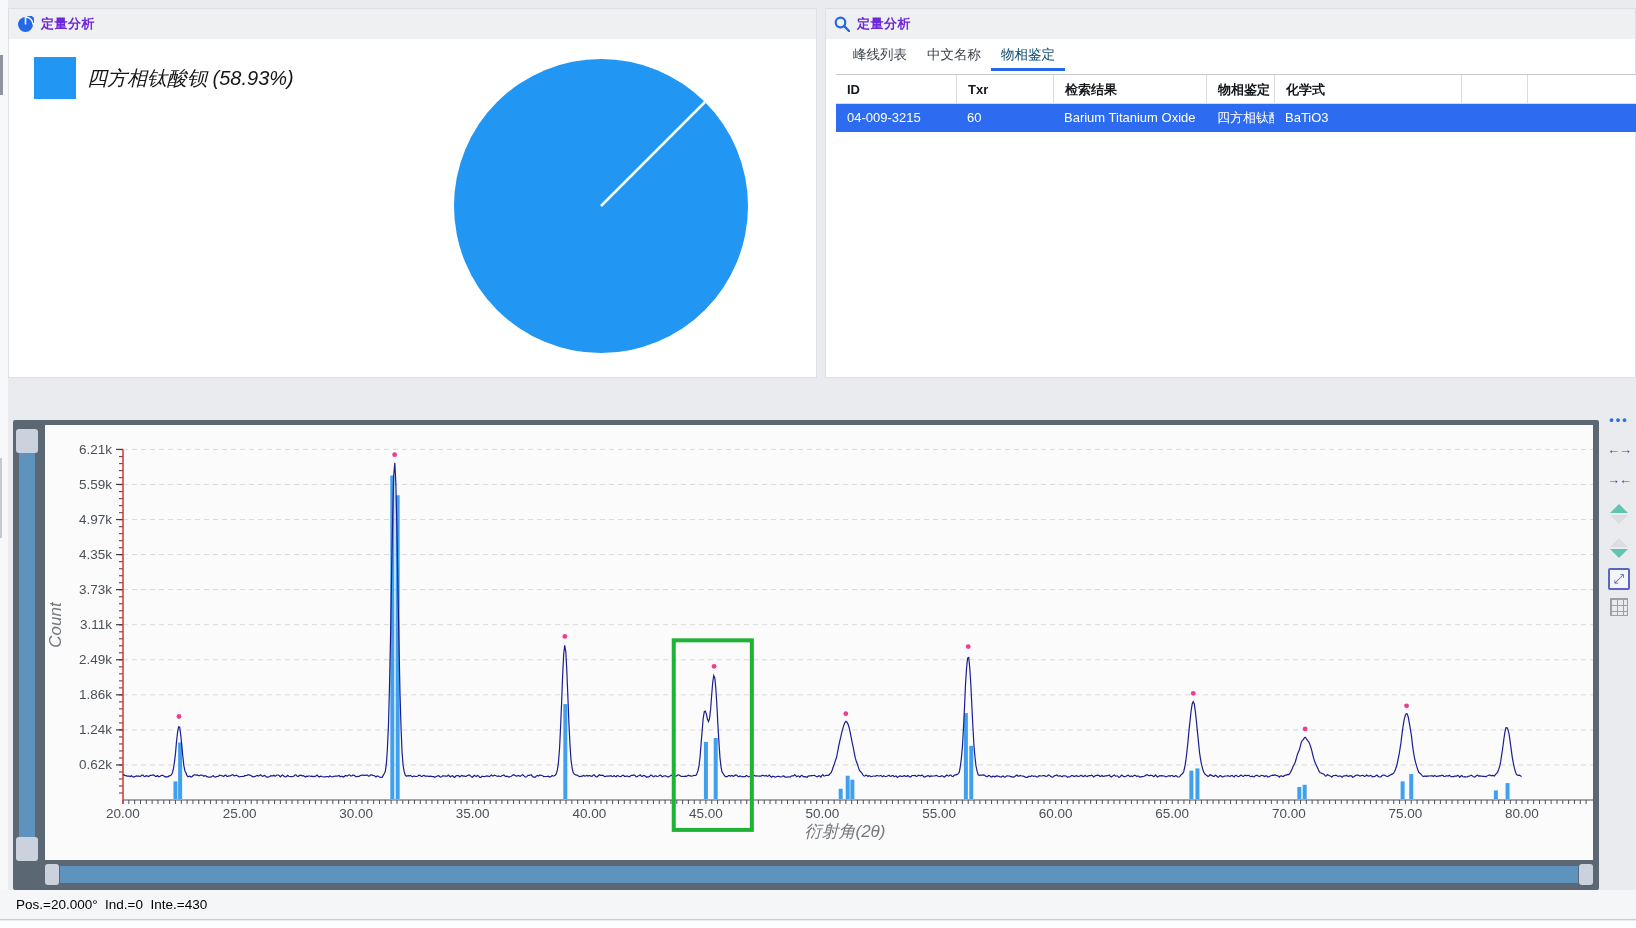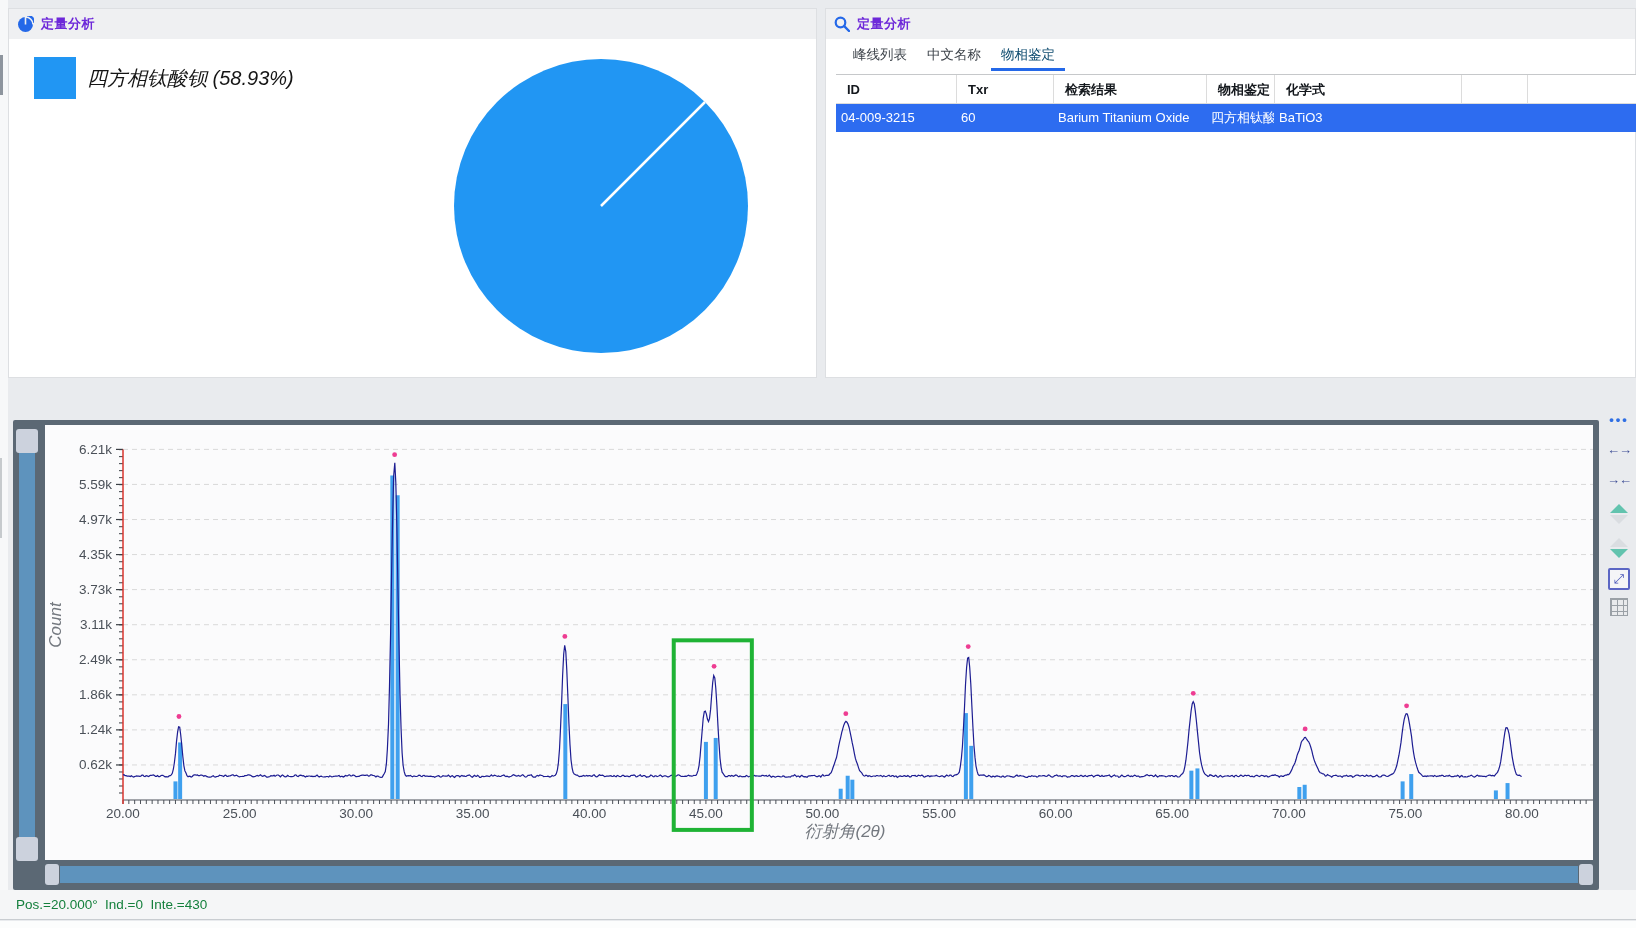--- a/index.html
+++ b/index.html
@@ -26,21 +26,21 @@
 
   .tabs { position:absolute; left:9px; top:34px; width:100%; height:28px; display:flex; padding-left:8px; }
   .tab { font-size:13.5px; color:#3f454c; padding:0 10px; line-height:24px; height:28px; cursor:default; }
   .tab.active { color:#0c4a6e; border-bottom:3px solid #2468e8; }
 
   .phase-table { position:absolute; left:10px; top:65px; width:801px; }
   .ptable-header { display:flex; height:30px; border-top:1px solid #c6c8ca; border-bottom:1px solid #dcdcdc; background:#fff; }
   .ptable-header .cell { font-size:13px; font-weight:bold; color:#14181d; padding-left:11px; line-height:29px; border-left:1px solid #dcdcdc; overflow:hidden; white-space:nowrap; }
   .ptable-header .cell:first-child { border-left:none; }
   .ptable-row { display:flex; height:28px; background:#2d6cf0; color:#fff; }
-  .ptable-row .cell { font-size:13px; padding-left:5px; line-height:27px; overflow:hidden; white-space:nowrap; }
+  .ptable-row .cell { font-size:13px; padding-left:11px; line-height:27px; overflow:hidden; white-space:nowrap; }
   .c0{width:120px}.c1{width:97px}.c2{width:153px}.c3{width:68px}.c4{width:187px}.c5{width:66px}.c6{width:110px}
 
   .chart-header { position:absolute; left:8px; top:388px; width:1628px; height:30px; background:#eff0f2; display:flex; align-items:center; padding-left:10px; }
 
   .chart-frame { position:absolute; left:13px; top:420px; width:1586px; height:470px; background:#5b6874; border-radius:2px; }
   .plot-area { position:absolute; left:45px; top:425px; width:1548px; height:435px; background:#fbfbfc; }
   #plot { position:absolute; left:45px; top:425px; }
 
   .vslider-handle { position:absolute; width:22px; height:24px; background:#ccd2dd; border-radius:3px; }
   .vslider-bar { position:absolute; left:19px; top:453px; width:16px; height:384px; background:#5e93bd; }
@@ -59,21 +59,21 @@
   .tri-dn-on { border-left:9px solid transparent; border-right:9px solid transparent; border-top:9px solid #62c3ae; }
   .t-tri1 { top:94px; } .t-tri2 { top:128px; }
   .t-fs { top:160px; }
   .fs-box { width:22px; height:22px; margin:0 auto; border:2px solid #5b66c4; border-radius:2px; color:#4553b8; font-size:13px; line-height:18px; background:#f4f5f7; }
   .t-grid { top:190px; }
   .grid-box { width:18px; height:18px; margin:0 auto; border:1px solid #9aa0a6; background:
       linear-gradient(#9aa0a6 1px, transparent 1px) 0 0/6px 6px,
       linear-gradient(90deg,#9aa0a6 1px, transparent 1px) 0 0/6px 6px, #e9eaec; }
 
   .statusbar { position:absolute; left:0; top:890px; width:1636px; height:30px; background:#f5f6f7; border-bottom:1px solid #c9cdd1; }
-  .status-text { position:absolute; left:16px; top:0; line-height:29px; font-size:13.5px; color:#15803d; white-space:pre; }
+  .status-text { position:absolute; left:16px; top:0; line-height:29px; font-size:13.5px; color:#000000; white-space:pre; }
   .below-bar { position:absolute; left:0; top:921px; width:1636px; height:7px; background:#fcfdfd; }
 </style>
 </head>
 <body>
 
 <div class="page">
 
   <div class="left-strip">
     <div class="mark1"></div>
     <div class="mark2"></div>

